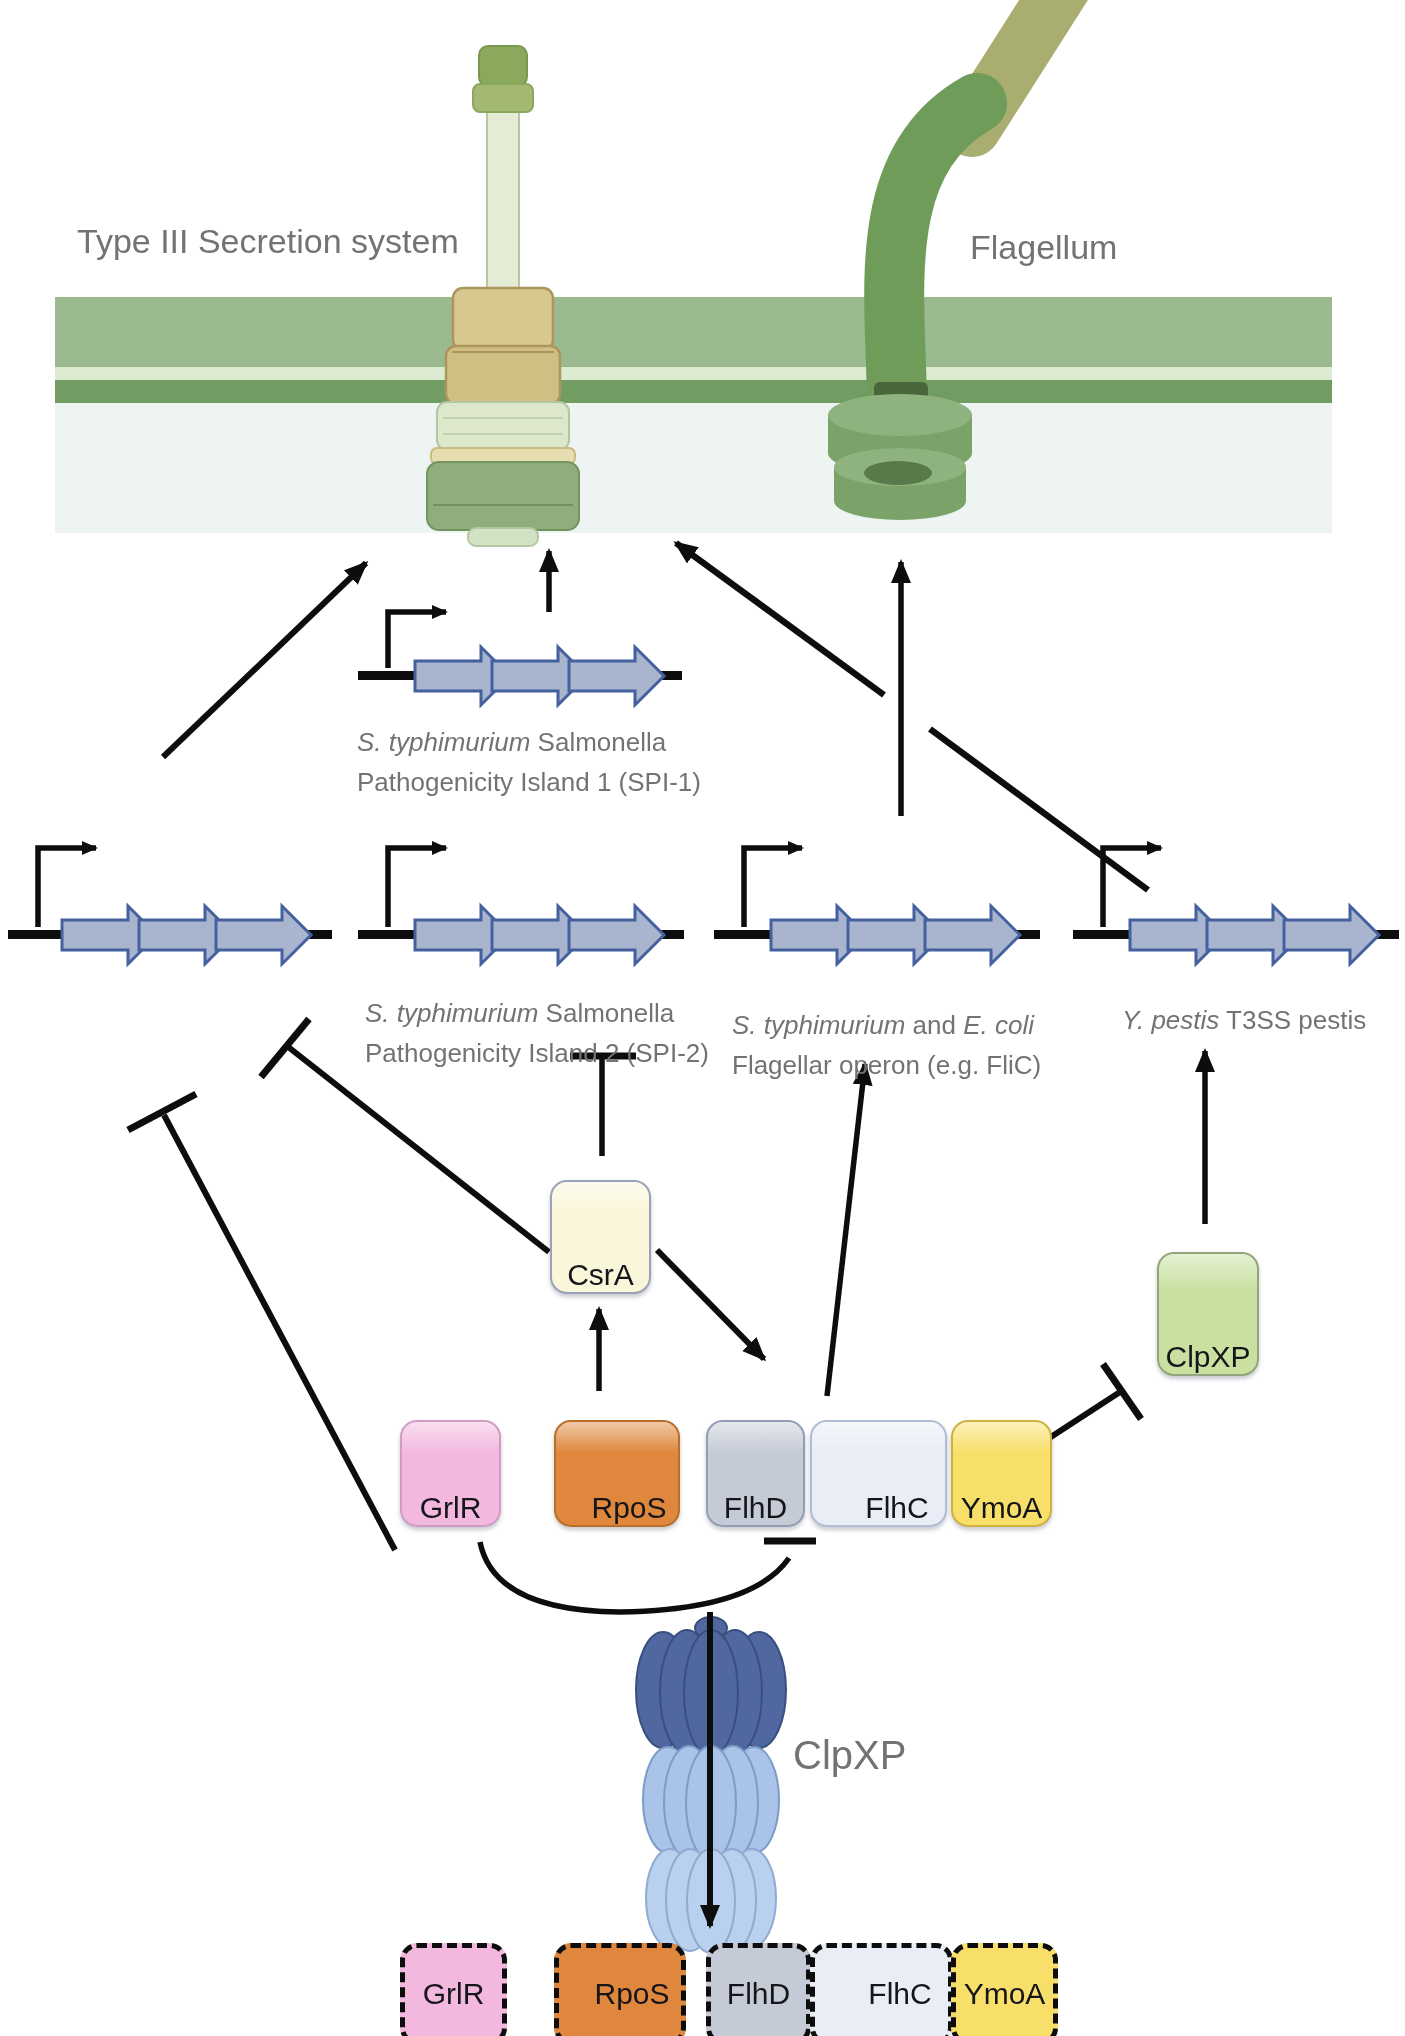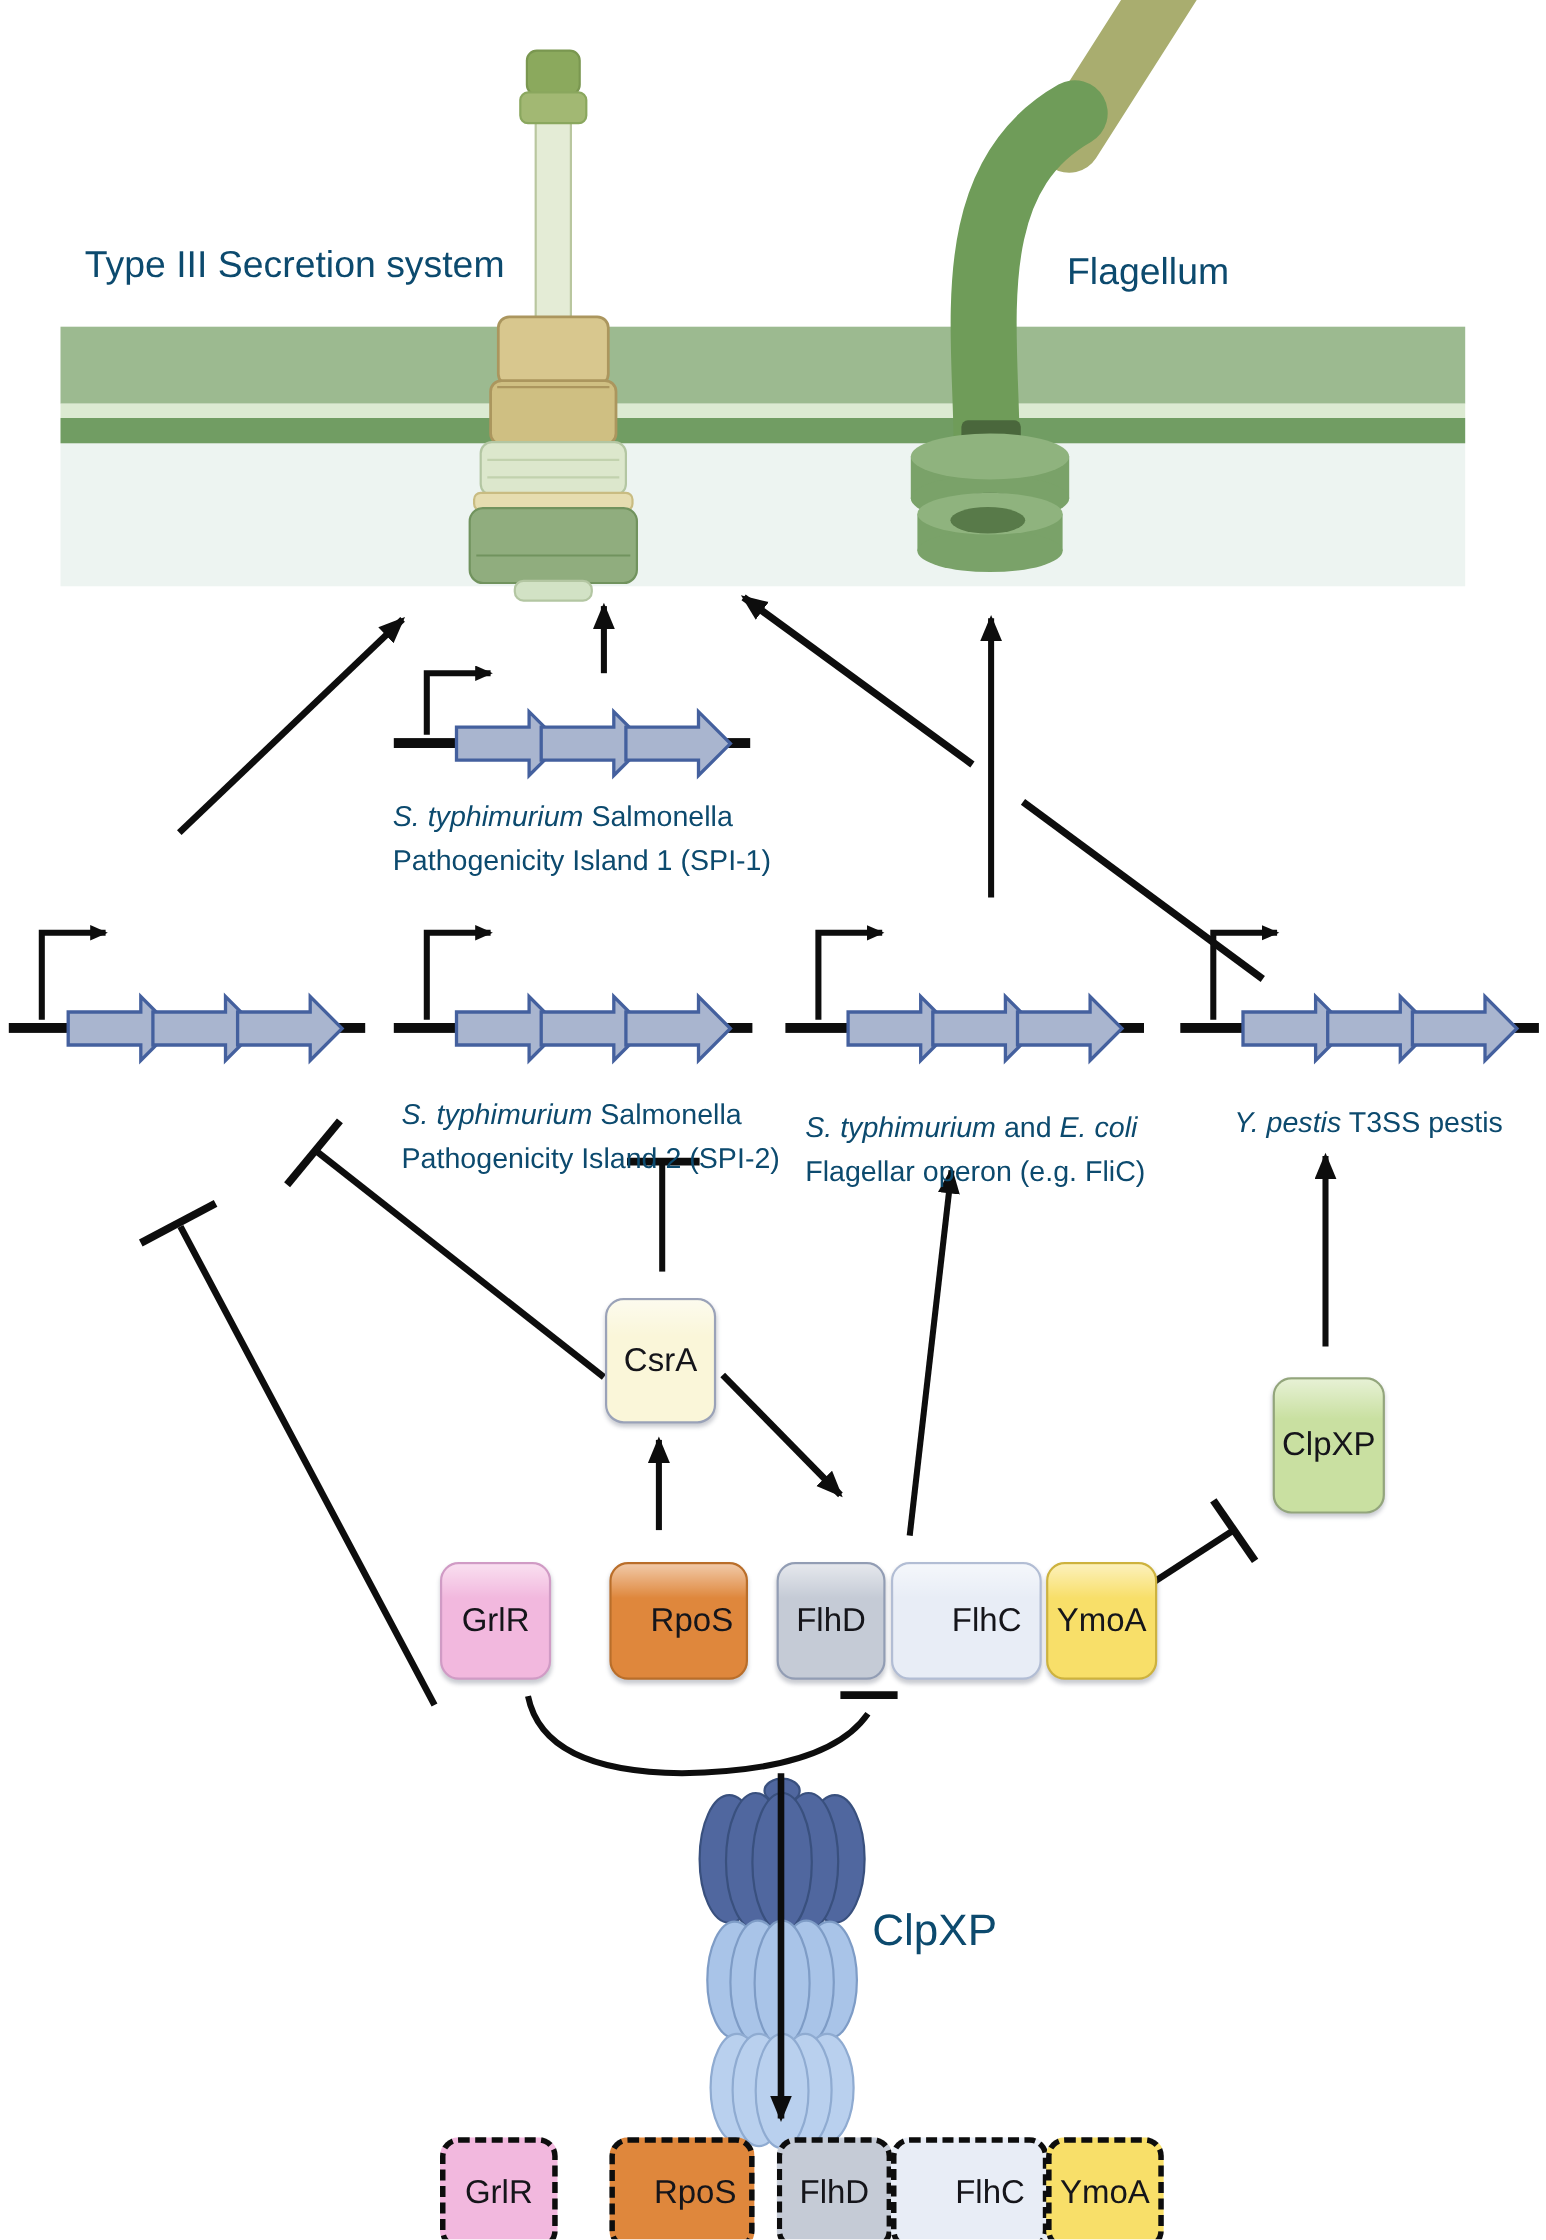--- a/index.html
+++ b/index.html
@@ -1,27 +1,27 @@
 <!DOCTYPE html>
 <html style="--csra: #faf6d9; --lcrf: #c9e0a1; --grlr: #f2b8de; --rpos: #df873c; --flhd: #c5cbd6; --flhc: #e8edf6; --ymoa: #f8df69; --membrane-mid: #9cba90; --membrane-light: #dcead2; --membrane-dark: #719d63; --submembrane: #edf4f1; --gene-fill: #a9b5cf; --gene-stroke: #44609e; --clpx: #50679f; --clpp: #a9c4e8; --clpp2: #b9d0ee; --ink: #0d0d0d;"><head>
 <meta charset="utf-8">
 <style>
   html,body{margin:0;padding:0;background:#ffffff;}
   .stage{
     position:relative;width:1405px;height:2036px;background:#ffffff;overflow:hidden;
     font-family:"Liberation Sans", sans-serif;color:#111;
   }
   .layer{position:absolute;left:0;top:0;width:1405px;height:2036px;}
-  .lbl{position:absolute;white-space:nowrap;color:#0c4a6e;}
+  .lbl{position:absolute;white-space:nowrap;color:#737373;}
   .big{font-size:34px;letter-spacing:0px;}
   .cap{font-size:26px;line-height:40px;}
   .cap .i{font-style:italic;}
   .pbox{
     position:absolute;border-radius:17px;border:2px solid #8f99b4;
-    display:flex;align-items:center;justify-content:center;
+    display:flex;align-items:flex-end;justify-content:center;
     font-size:30px;color:#15151a;
     box-shadow:0 3px 4px rgba(60,70,90,.28);
   }
   .pbox .shine{position:absolute;inset:0;border-radius:15px;
     background:linear-gradient(180deg,rgba(255,255,255,.55) 0%,rgba(255,255,255,0) 30%);}
   .pbox span{position:relative;}
   .csra{background:var(--csra);border-color:#9aa2b8;}
   .lcrf{background:var(--lcrf);border-color:#93a57c;}
   .grlr{background:var(--grlr);border-color:#d09bc5;}
   .rpos{background:var(--rpos);border-color:#b96e2a;padding-left:24px;}

